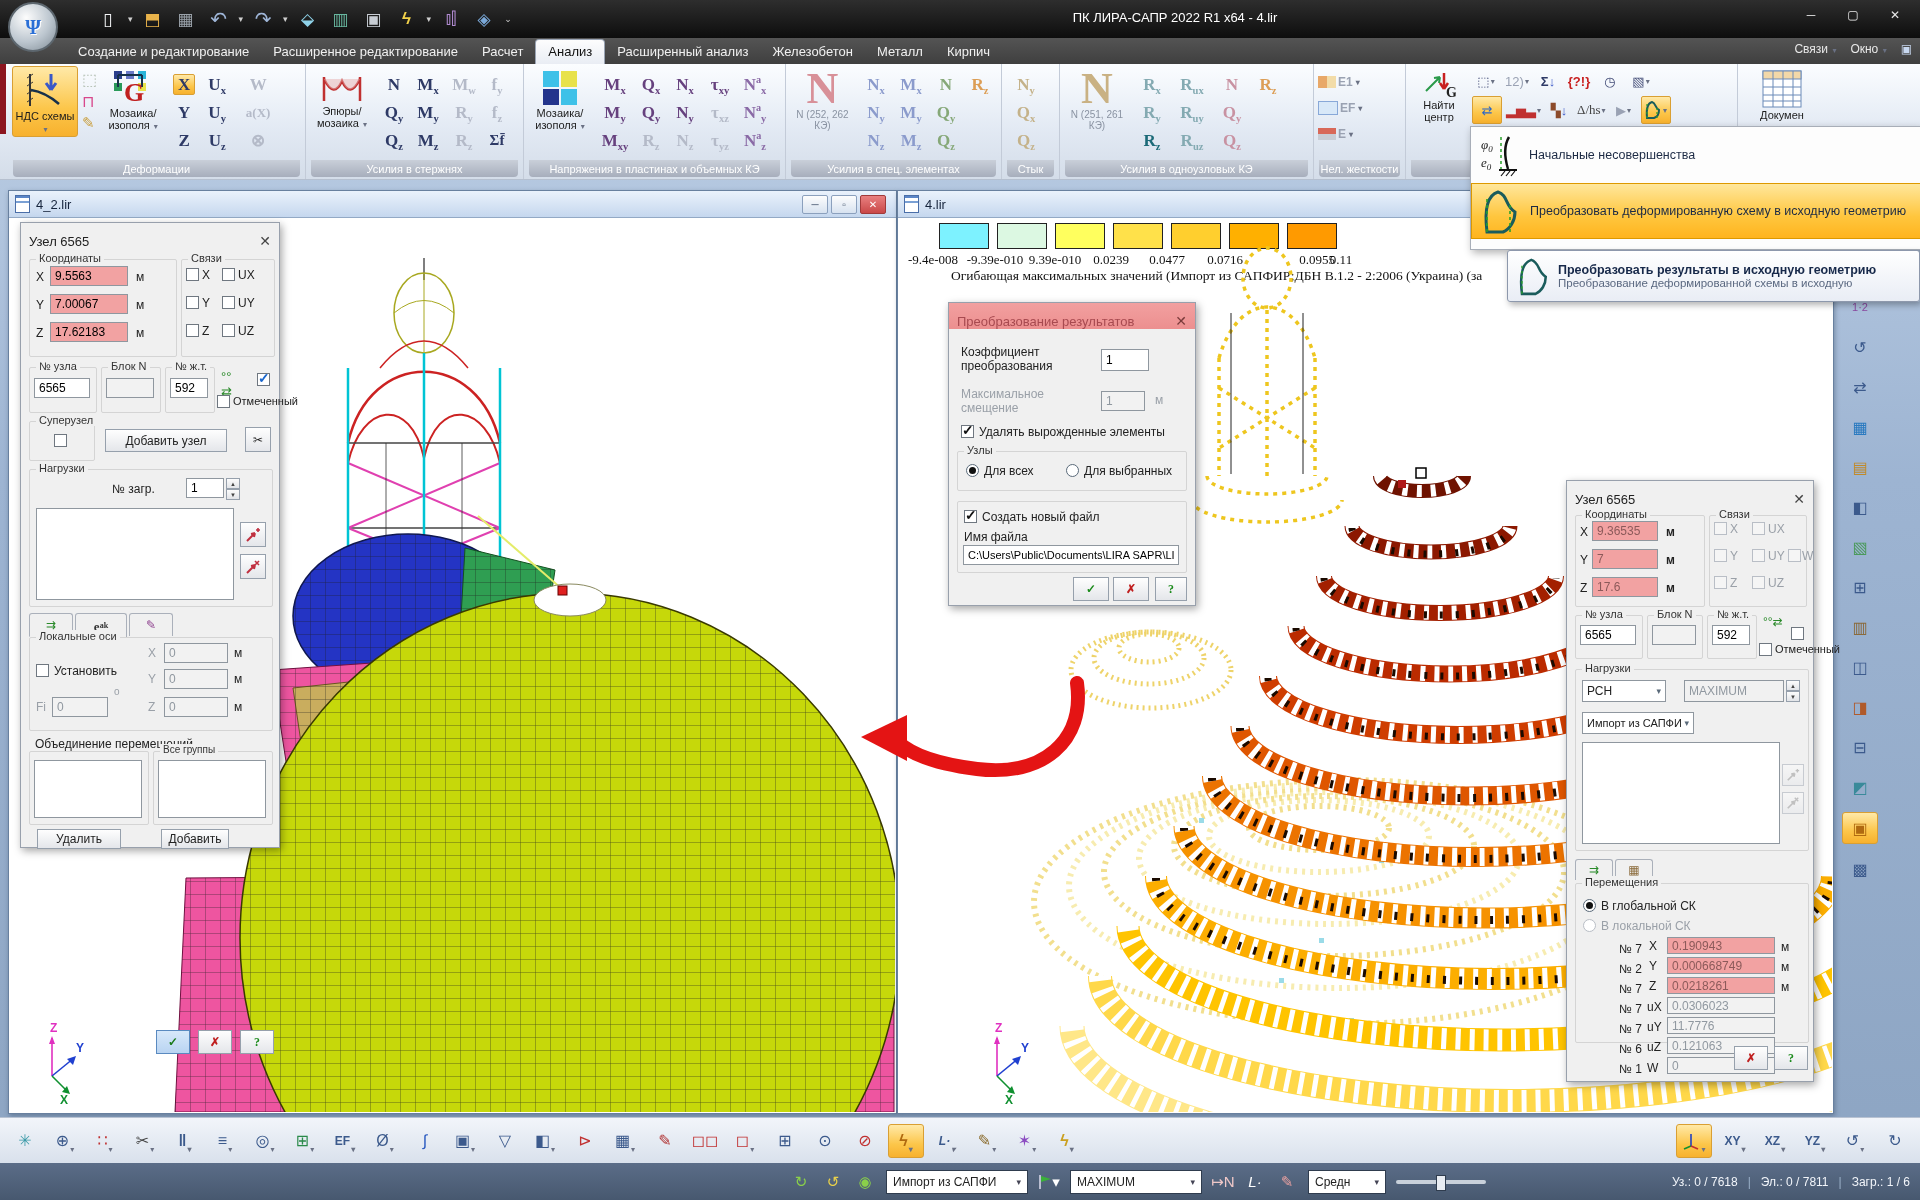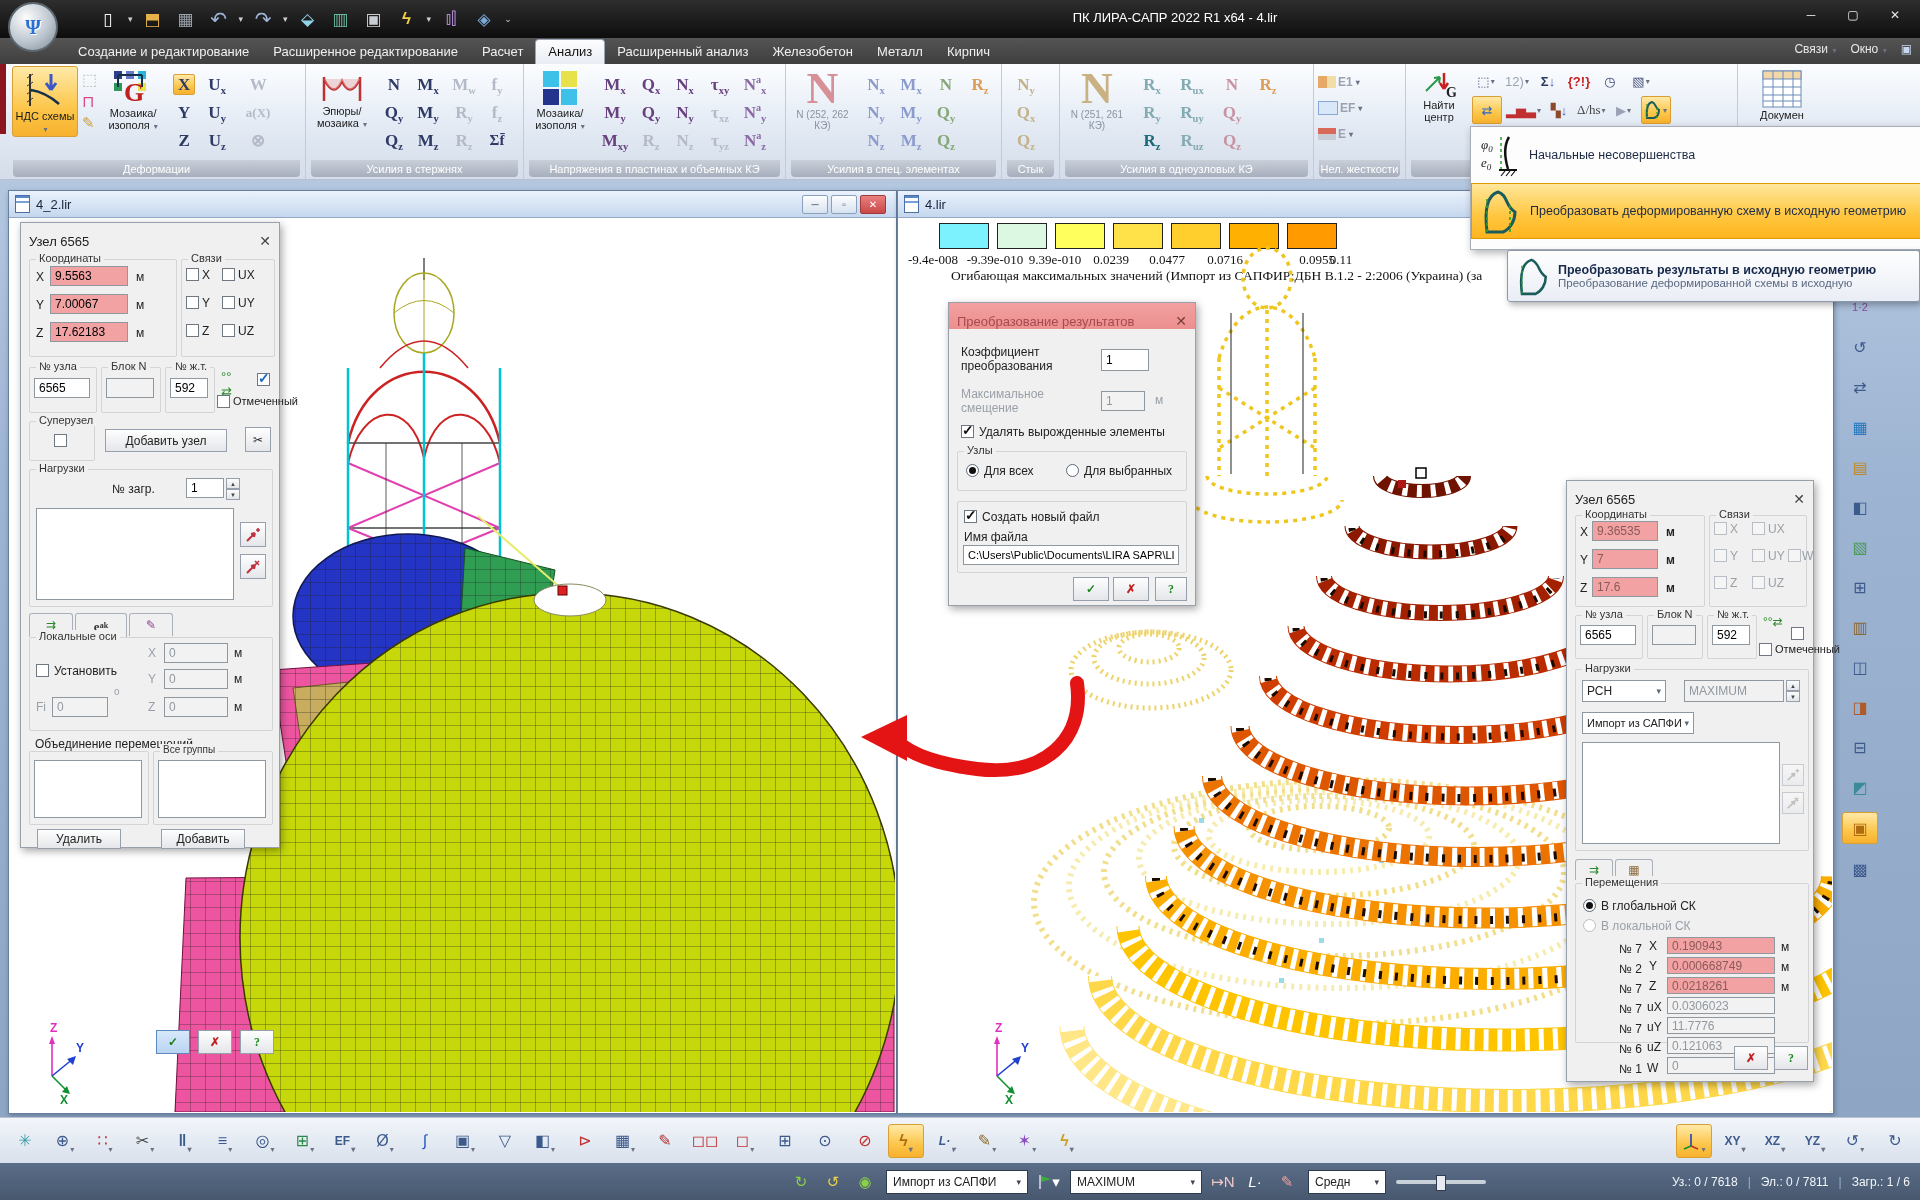--- a/index.html
+++ b/index.html
@@ -750,21 +750,21 @@
       <b style="font-size:10px;margin-top:25px;">Группы,содерж.узел</b>
       <div class="listbox" style="left:4px;top:8px;width:106px;height:56px;"></div>
     </div>
     <div class="grp" style="left:132px;top:528px;width:118px;height:72px;">
       <b style="font-size:10px;">Все группы</b>
       <div class="listbox" style="left:4px;top:8px;width:106px;height:56px;"></div>
     </div>
     <div class="pbtn" style="left:16px;top:606px;width:84px;height:20px;">
         <span>Удалить</span>
       </div>
-    <div class="pbtn" style="left:140px;top:606px;width:84px;height:20px;">
+    <div class="pbtn" style="left:140px;top:606px;width:68px;height:20px;">
         <span>Добавить</span>
       </div>
 
     <div class="pbtn" style="left:128px;top:588px;width:34px;height:0px;border:none;"></div>
 
   </div>
 
   <div class="abs" style="left:156px;top:1030px;z-index:7;display:flex;gap:8px;">
     <div class="pbtn" style="position:relative;width:34px;height:24px;background:linear-gradient(#d7e8fa,#b9d4f2);border:1px solid #5a8ac0;color:#1a7a1a;font-weight:bold;">✓</div>
     <div class="pbtn" style="position:relative;width:34px;height:24px;color:#c02020;font-weight:bold;">✗</div>

